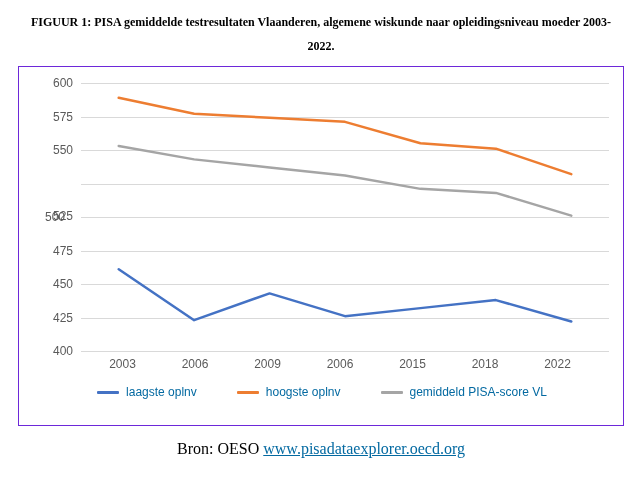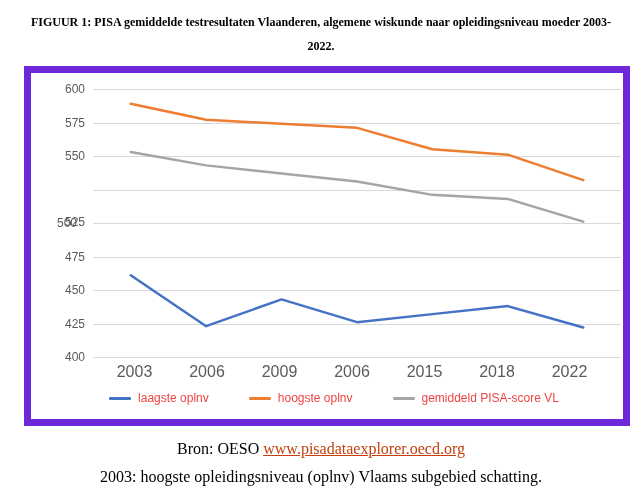--- a/index.html
+++ b/index.html
@@ -23,25 +23,25 @@
   .title {
     text-align: center;
     font-family: "Liberation Serif", serif;
     font-weight: bold;
     font-size: 12px;
     line-height: 24px;
     padding: 10px 18px 0 18px;
   }
   .chart-box {
     position: absolute;
-    left: 24px;
+    left: 18px;
     top: 66px;
     width: 606px;
     height: 360px;
-    border: 7px solid #6d28d9;
+    border: 1px solid #6d28d9;
     box-sizing: border-box;
     background: #ffffff;
   }
   .plot-area {
     position: absolute;
     left: 62px;
     top: 16px;
     width: 528px;
     height: 268px;
   }
@@ -75,21 +75,21 @@
     position: absolute;
     left: 62px;
     top: 290px;
     width: 528px;
     height: 20px;
   }
   .xlabel {
     position: absolute;
     transform: translateX(-50%);
     font-family: "Liberation Sans", sans-serif;
-    font-size: 16px;
+    font-size: 12px;
     color: #5a5a5a;
     white-space: nowrap;
   }
   svg.series-svg {
     position: absolute;
     left: 0;
     top: 0;
     width: 528px;
     height: 268px;
     overflow: visible;
@@ -110,34 +110,34 @@
     gap: 7px;
   }
   .legend-swatch {
     width: 22px;
     height: 3px;
     border-radius: 1px;
   }
   .legend-text {
     font-family: "Liberation Sans", sans-serif;
     font-size: 12px;
-    color: #ef4444;
+    color: #0369a1;
     white-space: nowrap;
   }
   .source {
     position: absolute;
     left: 0;
     top: 440px;
     width: 642px;
     text-align: center;
     font-family: "Liberation Serif", serif;
     font-size: 16px;
   }
   .source a {
-    color: #c2410c;
+    color: #0369a1;
     text-decoration: underline;
   }
   .footnote {
     position: absolute;
     left: 0;
     top: 468px;
     width: 642px;
     text-align: center;
     font-family: "Liberation Serif", serif;
     font-size: 16px;
@@ -206,15 +206,14 @@
         <span class="legend-text">gemiddeld PISA-score VL</span>
       </div>
     </div>
 
   </div>
 
   <div class="source">
     <span>Bron: OESO </span><a href="#">www.pisadataexplorer.oecd.org</a>
   </div>
 
-  <div class="footnote">2003: hoogste opleidingsniveau (oplnv) Vlaams subgebied schatting.</div>
 
 </div>
 
 </body></html>

